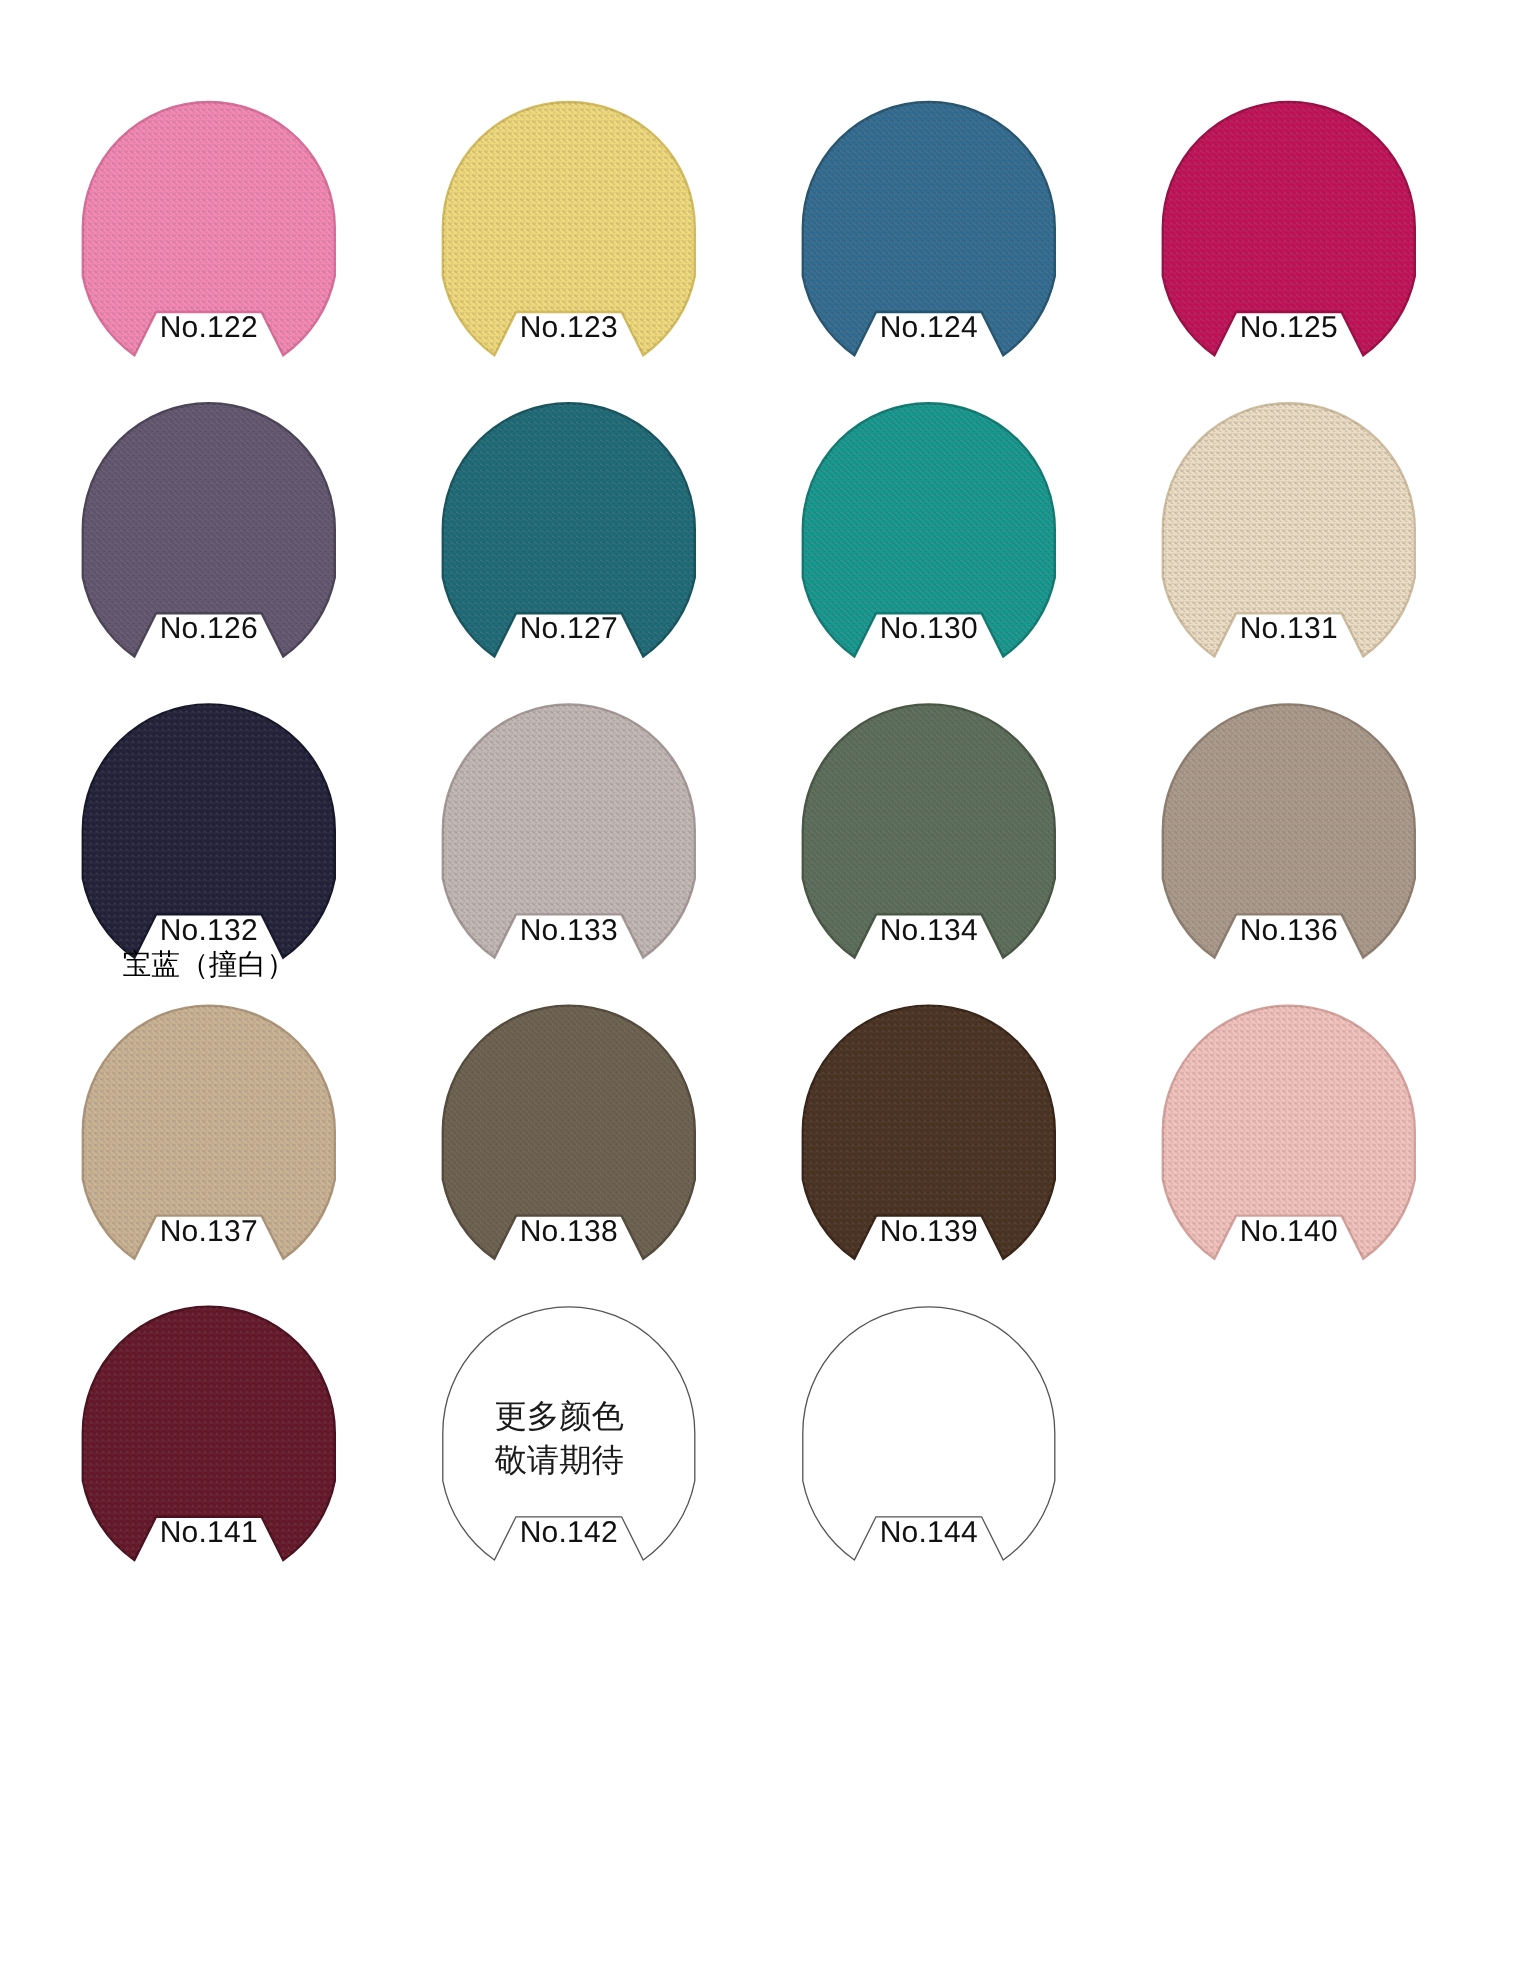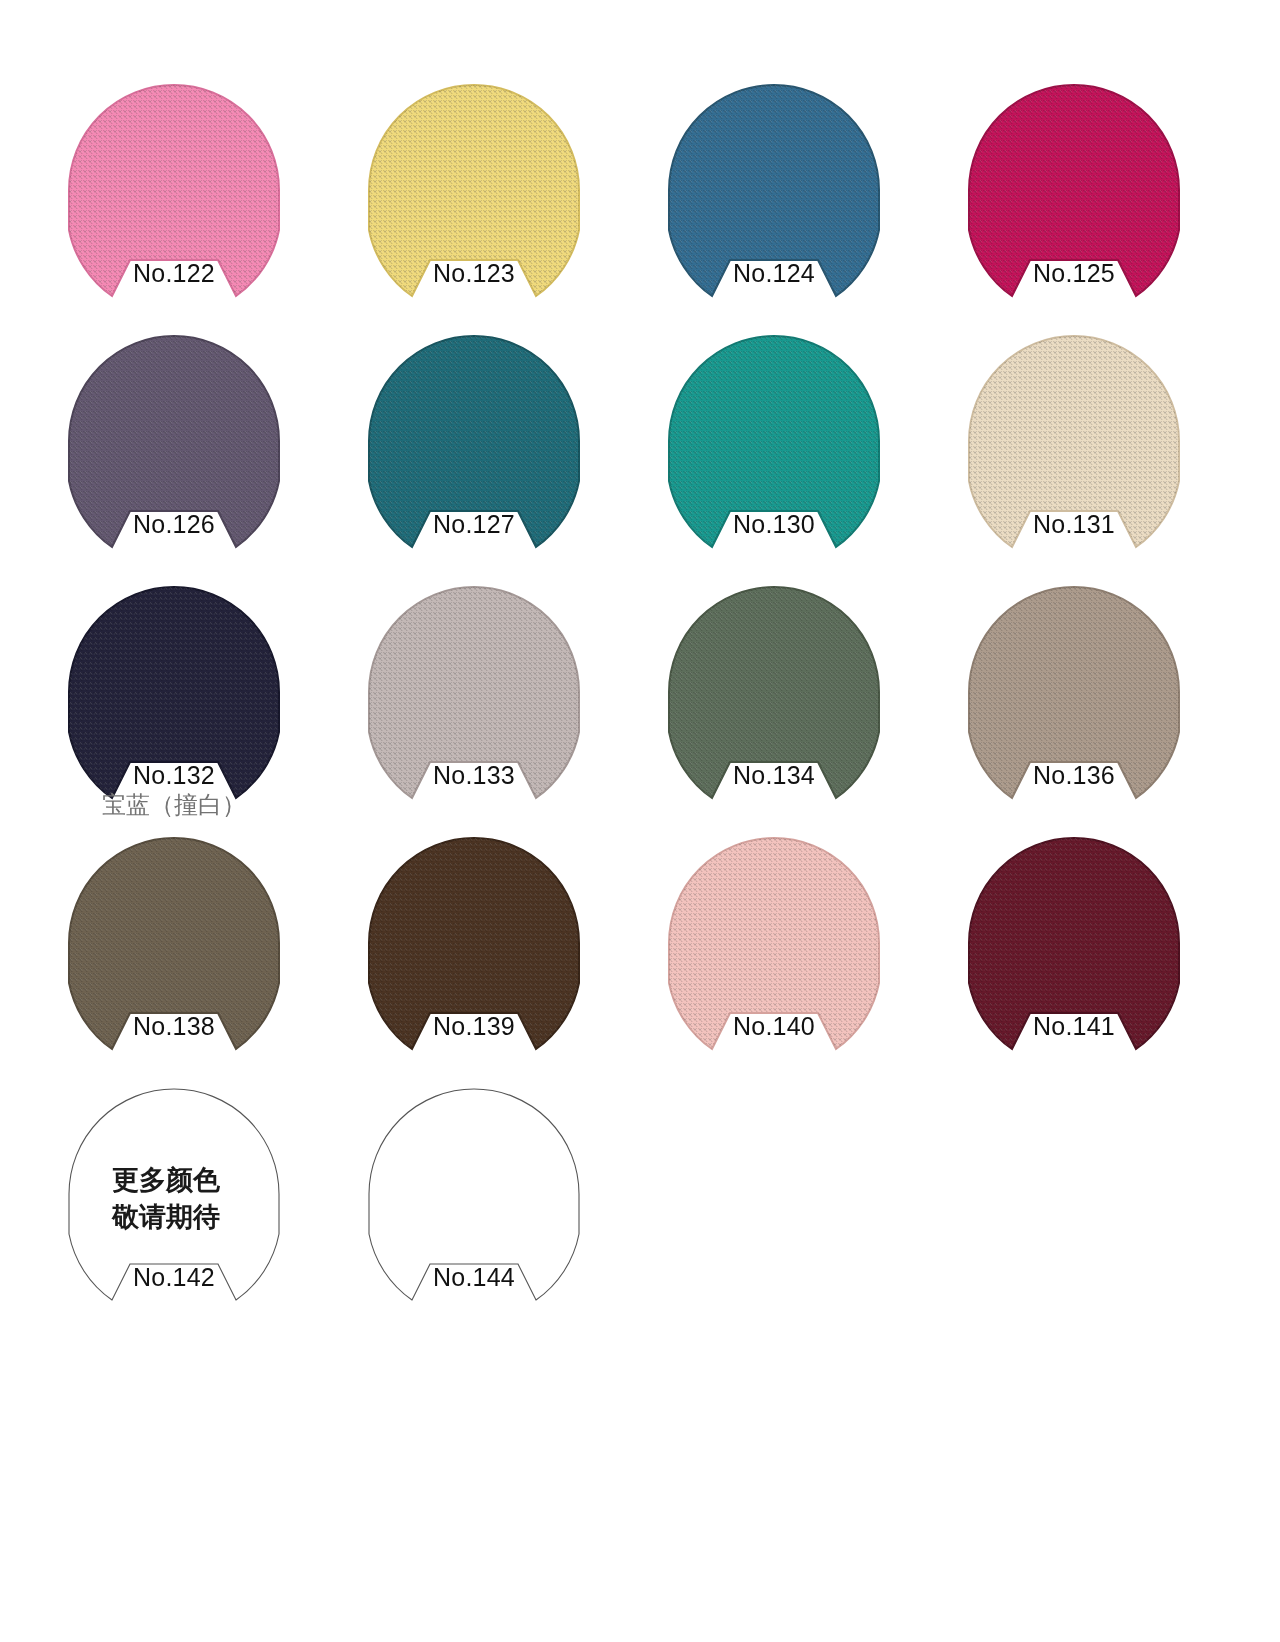--- a/index.html
+++ b/index.html
@@ -78,35 +78,35 @@
   }
 
   .swatch-sublabel {
     position: absolute;
     left: 0;
     top: 226px;
     width: 268px;
     text-align: center;
     font-size: 24px;
     line-height: 29px;
-    color: #737373;
+    color: #000000;
     white-space: nowrap;
   }
   .swatch-sublabel:empty { display: none; }
 
   .swatch-inner-text {
     position: absolute;
     left: 28px;
     top: 96px;
     width: 196px;
     text-align: center;
     font-size: 27px;
     line-height: 37px;
     color: #1a1a1a;
-    font-weight: 700;
+    font-weight: 400;
     white-space: pre-line;
   }
   .swatch-inner-text:empty { display: none; }
 </style>
 </head>
 <body>
 
 <div id="swatch-sheet">
   <div class="swatch-grid">
       <div class="swatch-cell">
@@ -359,20 +359,41 @@
             <rect x="0" y="0" width="212" height="212" fill="url(#knit-sw15)" clip-path="url(#clip-sw15)" class="knit-texture"></rect>
             <rect x="0" y="0" width="212" height="212" fill="url(#knitl-sw15)" clip-path="url(#clip-sw15)" class="knit-highlight"></rect>
           </svg>
         </div>
         <div class="swatch-label">No.136</div>
       </div>
       <div class="swatch-cell">
         <div class="swatch-disc">
           <svg viewBox="0 0 212 212">
             <defs>
+              <clipPath id="clip-sw16">
+                <path d="M 1 106 A 105 105 0 1 1 211 106 L 211 146 A 105 105 0 0 1 168 212 L 150 176 L 62 176 L 44 212 A 105 105 0 0 1 1 146 Z"></path>
+              </clipPath>
+              <pattern id="knit-sw16" width="5" height="5" patternUnits="userSpaceOnUse">
+                <path d="M0.6 1.2 L2.0 3.4 L3.4 1.2 M3.1 3.8 L4.5 5.0" stroke="#000000" stroke-width="0.75" fill="none"></path>
+              </pattern>
+              <pattern id="knitl-sw16" width="5" height="5" patternUnits="userSpaceOnUse">
+                <path d="M1.2 3.6 L2.6 1.4 L4.0 3.6" stroke="#ffffff" stroke-width="0.7" fill="none"></path>
+              </pattern>
+            </defs>
+            <path d="M 1 106 A 105 105 0 1 1 211 106 L 211 146 A 105 105 0 0 1 168 212 L 150 176 L 62 176 L 44 212 A 105 105 0 0 1 1 146 Z" fill="#CBB494" stroke="#AD957A" stroke-width="2"></path>
+            <rect x="0" y="0" width="212" height="212" fill="url(#knit-sw16)" clip-path="url(#clip-sw16)" class="knit-texture"></rect>
+            <rect x="0" y="0" width="212" height="212" fill="url(#knitl-sw16)" clip-path="url(#clip-sw16)" class="knit-highlight"></rect>
+          </svg>
+        </div>
+        <div class="swatch-label">No.137</div>
+      </div>
+      <div class="swatch-cell">
+        <div class="swatch-disc">
+          <svg viewBox="0 0 212 212">
+            <defs>
               <clipPath id="clip-sw17">
                 <path d="M 1 106 A 105 105 0 1 1 211 106 L 211 146 A 105 105 0 0 1 168 212 L 150 176 L 62 176 L 44 212 A 105 105 0 0 1 1 146 Z"></path>
               </clipPath>
               <pattern id="knit-sw17" width="5" height="5" patternUnits="userSpaceOnUse">
                 <path d="M0.6 1.2 L2.0 3.4 L3.4 1.2 M3.1 3.8 L4.5 5.0" stroke="#000000" stroke-width="0.75" fill="none"></path>
               </pattern>
               <pattern id="knitl-sw17" width="5" height="5" patternUnits="userSpaceOnUse">
                 <path d="M1.2 3.6 L2.6 1.4 L4.0 3.6" stroke="#ffffff" stroke-width="0.7" fill="none"></path>
               </pattern>
             </defs>

